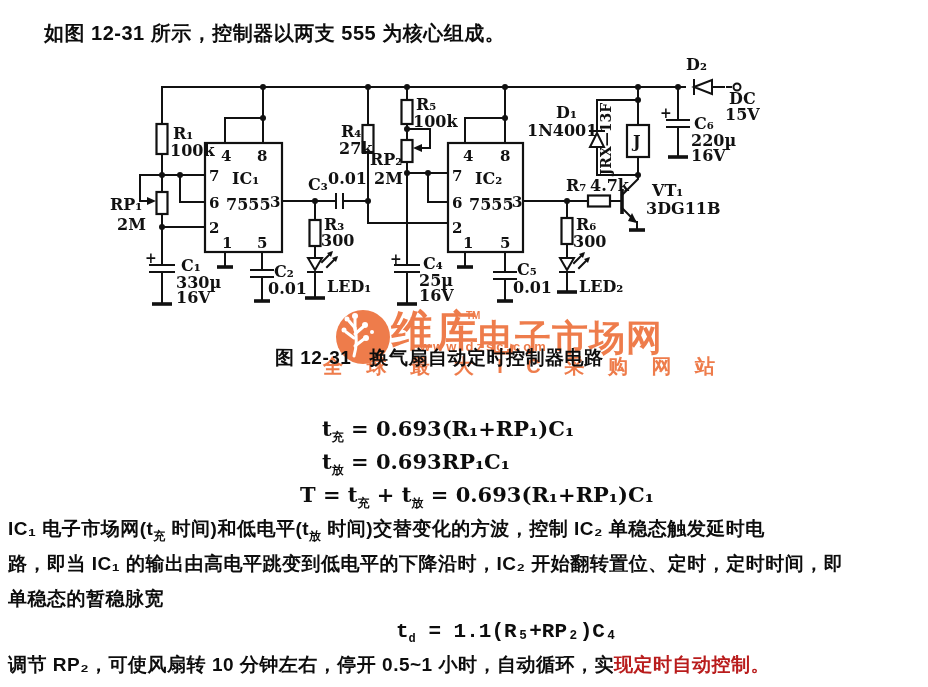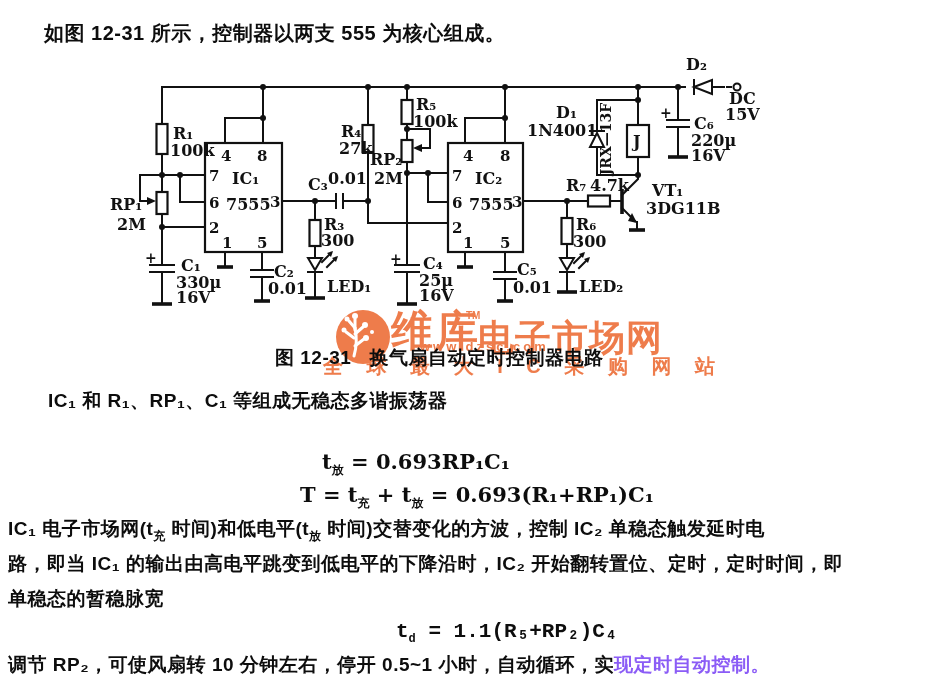--- a/index.html
+++ b/index.html
@@ -321,36 +321,38 @@
     <text class="sm" x="660" y="118">+</text>
     <text class="lbl" x="694" y="129">C₆</text>
     <text class="lbl" x="691" y="146">220µ</text>
     <text class="lbl" x="691" y="161">16V</text>
   </svg>
 
   <div class="abs cn caption">
     <span>图 12-31</span><span class="gap"></span><span>换气扇自动定时控制器电路</span>
   </div>
 
-  <div class="abs cn para" style="left:48px;top:388px;">IC₁ 和 R₁、RP₁、C₁ 等组成无稳态多谐振荡器</div>
-
+
+  <div class="abs formula" style="left:322px;top:416px;">
+    <span>t</span><span class="sub">充</span><span> = 0.693(R₁+RP₁)C₁</span>
+  </div>
   <div class="abs formula" style="left:322px;top:449px;">
     <span>t</span><span class="sub">放</span><span> = 0.693RP₁C₁</span>
   </div>
   <div class="abs formula" style="left:300px;top:482px;">
     <span>T = t</span><span class="sub">充</span><span> + t</span><span class="sub">放</span><span> = 0.693(R₁+RP₁)C₁</span>
   </div>
 
   <div class="abs cn para" style="left:8px;top:516px;">
     <span>IC₁ 电子市场网(t</span><span class="sub">充</span><span> 时间)和低电平(t</span><span class="sub">放</span><span> 时间)交替变化的方波，控制 IC₂ 单稳态触发延时电</span>
   </div>
   <div class="abs cn para" style="left:8px;top:551px;">路，即当 IC₁ 的输出由高电平跳变到低电平的下降沿时，IC₂ 开始翻转置位、定时，定时时间，即</div>
   <div class="abs cn para" style="left:8px;top:586px;">单稳态的暂稳脉宽</div>
 
   <div class="abs formula" style="left:396px;top:620px;font-family:Liberation Mono, monospace;">
     <span>t</span><span class="sub">d</span><span> = 1.1(R₅+RP₂)C₄</span>
   </div>
 
   <div class="abs cn para" style="left:8px;top:652px;">
-    <span>调节 RP₂，可使风扇转 10 分钟左右，停开 0.5~1 小时，自动循环，实</span><span class="link-teal" style="color:#8b5cf6;">现定时自动控制。</span>
+    <span>调节 RP₂，可使风扇转 10 分钟左右，停开 0.5~1 小时，自动循环，实</span><span class="link-teal" style="color:#b91c1c;">现定时自动控制。</span>
   </div>
 
 </div>
 
 </body></html>

